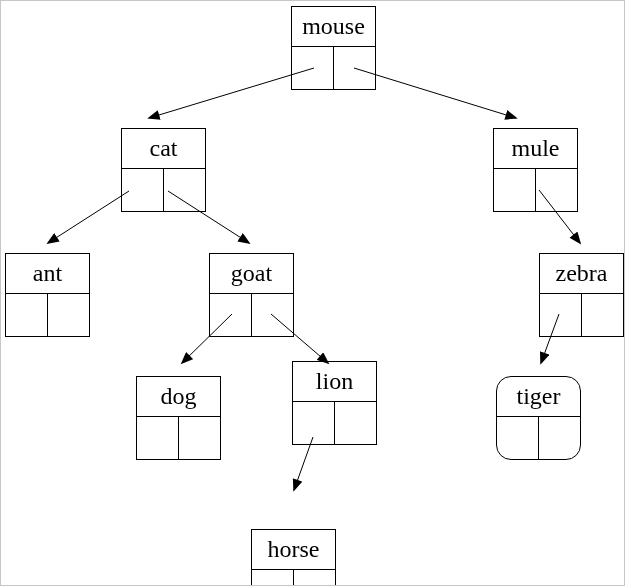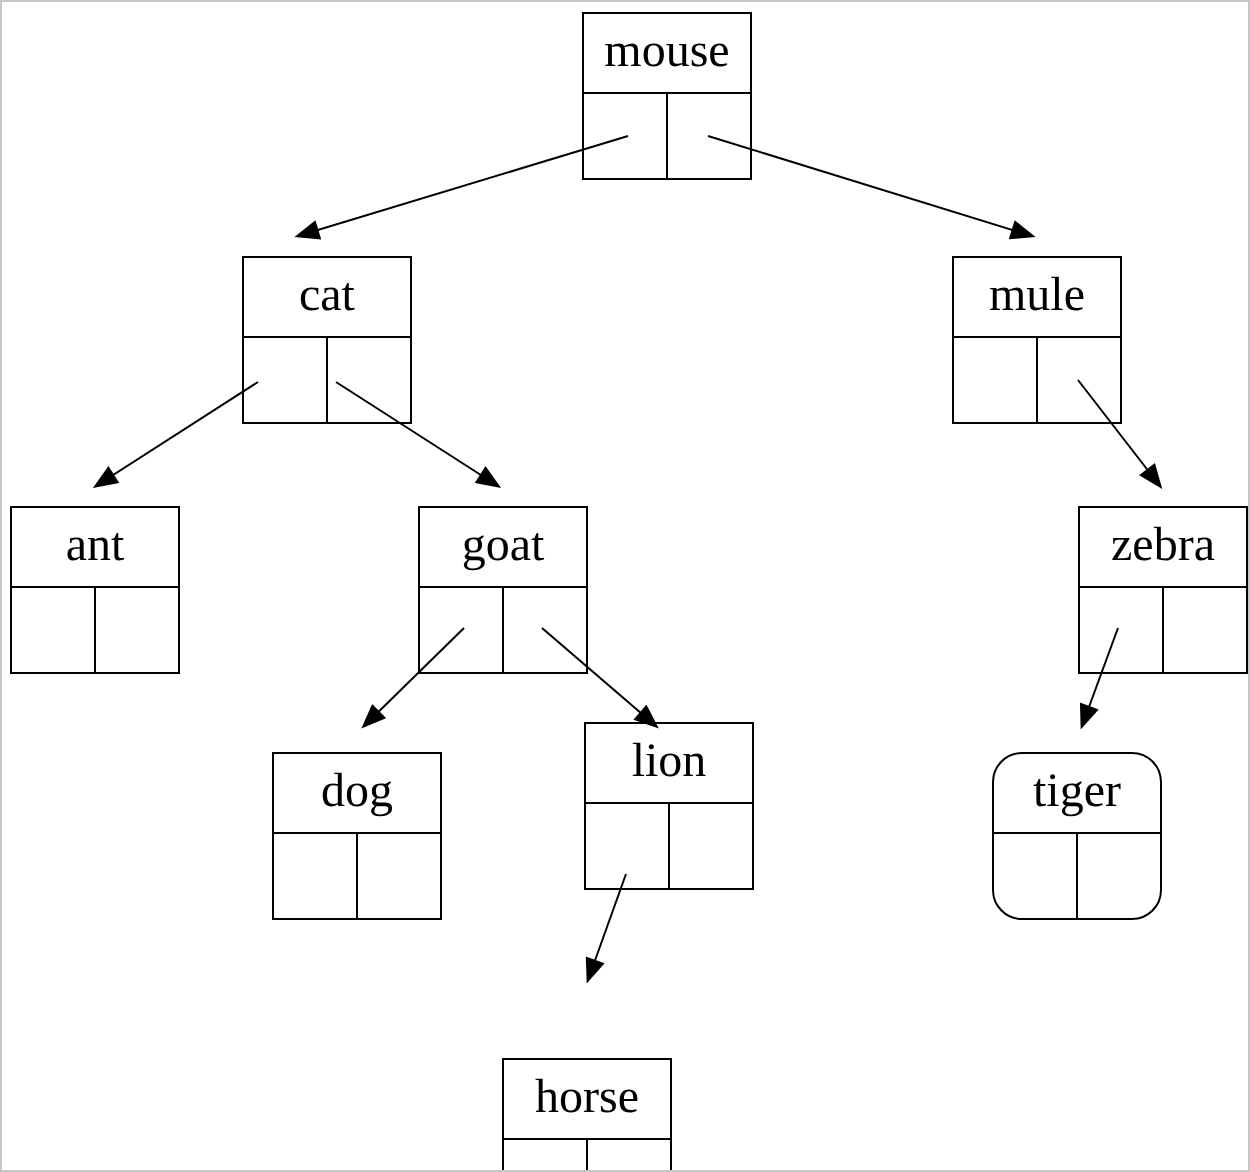--- a/index.html
+++ b/index.html
@@ -57,21 +57,21 @@
   </div>
 
   <div class="node" style="left:120px; top:127px;">
     <div class="node-label">cat</div>
     <div class="node-cells">
       <div class="cell cell-left"></div>
       <div class="cell"></div>
     </div>
   </div>
 
-  <div class="node" style="left:475px; top:127px;text-align:right;">
+  <div class="node" style="left:492px; top:127px;text-align:right;">
     <div class="node-label">mule</div>
     <div class="node-cells">
       <div class="cell cell-left"></div>
       <div class="cell"></div>
     </div>
   </div>
 
   <div class="node" style="left:4px; top:252px;">
     <div class="node-label">ant</div>
     <div class="node-cells">

